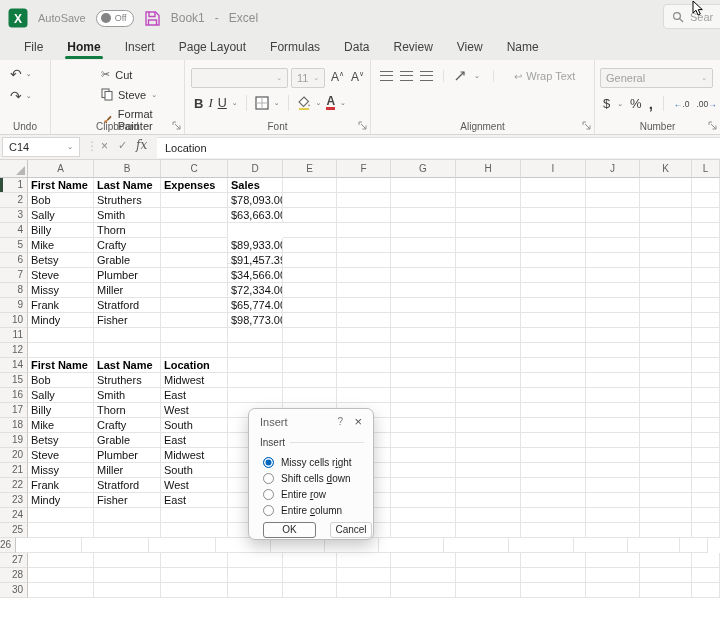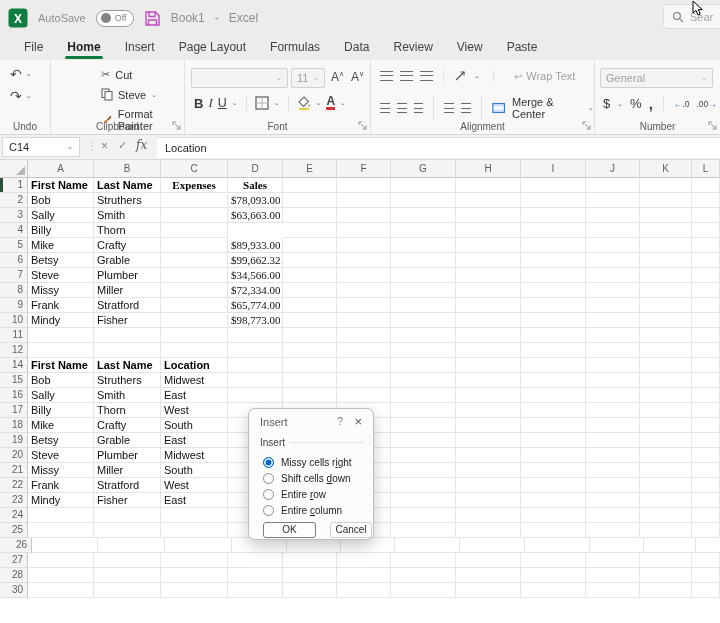--- a/index.html
+++ b/index.html
@@ -98,21 +98,21 @@
              font-size:10px; color:#5f5f5f; text-align:center; line-height:17px; flex:none; }
   .gh-corner { position:relative; background:#f5f4f2; border-right:1px solid #c9c7c5; border-bottom:1px solid #c9c7c5; flex:none; }
   .gh-corner::after { content:""; position:absolute; right:2px; bottom:2px; border-style:solid;
              border-width:0 0 9px 9px; border-color:transparent transparent #b8b6b4 transparent; }
   .g-row { display:flex; height:15px; }
   .rh-cell { background:#f5f4f2; border-right:1px solid #c9c7c5; border-bottom:1px solid #e2e0de;
              font-size:10px; color:#5f5f5f; text-align:right; padding-right:4px; line-height:14px; flex:none; }
   .g-cell { border-right:1px solid #e5e4e2; border-bottom:1px solid #e5e4e2; font-size:11px; color:#111;
             line-height:14px; padding:0 3px; white-space:nowrap; overflow:hidden; flex:none; }
   .g-cell.bold { font-weight:bold; color:#000; }
-  .g-cell.r { text-align:center;font-family:Liberation Serif, serif; }
+  .g-cell.r { text-align:left; }
   .row1-strip { position:absolute; left:0; top:18px; width:3px; height:14px; background:#2f4f3a; }
 
   
   .dialog { position:absolute; left:248px; top:408px; width:126px; height:132px; background:#fcfcfc;
             border:1px solid #bdbdbd; border-radius:7px; box-shadow:0 6px 16px rgba(0,0,0,.22); z-index:40; }
   .dlg-title { position:absolute; left:11px; top:7px; font-size:11px; color:#5d5d5d; }
   .dlg-help { position:absolute; right:30px; top:7px; font-size:10px; color:#7a7a7a; }
   .dlg-close { position:absolute; right:11px; top:5px; font-size:13px; color:#555; }
   .dlg-group { position:absolute; left:11px; right:9px; top:28px; display:flex; align-items:center; gap:5px; }
   .dlg-group-label { font-size:10px; color:#3f3f3f; }
@@ -176,21 +176,21 @@
 
   <div class="tabs">
     <span class="tab">File</span>
     <span class="tab active">Home</span>
     <span class="tab">Insert</span>
     <span class="tab">Page Layout</span>
     <span class="tab">Formulas</span>
     <span class="tab">Data</span>
     <span class="tab">Review</span>
     <span class="tab">View</span>
-    <span class="tab">Paste</span>
+    <span class="tab">Name</span>
   </div>
 
   <div class="ribbon">
 
     <div class="rg" style="left:0;width:51px;">
       <div class="undo-btn" style="top:6px;">
         <span>↶</span>
         <span class="chev">⌄</span>
       </div>
       <div class="undo-btn" style="top:28px;">
@@ -277,35 +277,20 @@
             <line x1="2" y1="10" x2="10" y2="2" stroke="#5a5a5a" stroke-width="1.2"></line>
             <path d="M6.5 2 H10 V5.5" fill="none" stroke="#5a5a5a" stroke-width="1.2"></path>
           </svg>
         <span class="chev">⌄</span>
         <span class="sep-v" style="margin-left:6px;"></span>
         <div class="wrap-group">
           <span style="font-size:10px;color:#a2a2a2;">↩</span>
           <span class="wrap-label">Wrap Text</span>
         </div>
       </div>
-      <div class="align-row2">
-        <span class="ic-lines short"></span>
-        <span class="ic-lines short"></span>
-        <span class="ic-lines short"></span>
-        <span class="sep-v"></span>
-        <span class="ic-lines short"></span>
-        <span class="ic-lines short"></span>
-        <span class="sep-v"></span>
-        <svg width="15" height="12" viewBox="0 0 15 12">
-            <rect x="1" y="1" width="13" height="10" fill="#D8E6F6" stroke="#2E7CD6" stroke-width="1.3"></rect>
-            <rect x="2" y="4.5" width="11" height="3" fill="#fff"></rect>
-          </svg>
-        <span class="mc-label">Merge &amp; Center</span>
-        <span class="chev">⌄</span>
-      </div>
       <div class="rg-label">Alignment</div>
       <svg class="launcher" viewBox="0 0 9 9">
           <path d="M1 4 V1 H4 M3 3 L8 8 M8 4.5 V8 H4.5" fill="none" stroke="#777" stroke-width="1"></path>
         </svg>
     </div>
 
     <div class="rg" style="left:595px;width:125px;border-right:none;">
       <div class="combo" style="position:absolute;left:5px;top:8px;width:113px;">
         <span class="cval">General</span>
         <span class="chev dis">⌄</span>
@@ -430,21 +415,21 @@
         <div class="g-cell" style="width: 65px;"></div>
         <div class="g-cell" style="width: 54px;"></div>
         <div class="g-cell" style="width: 52px;"></div>
         <div class="g-cell" style="width: 28px;"></div>
       </div>
       <div class="g-row">
         <div class="rh-cell" style="width: 28px;">6</div>
         <div class="g-cell" style="width: 66px;">Betsy</div>
         <div class="g-cell" style="width: 67px;">Grable</div>
         <div class="g-cell" style="width: 67px;"></div>
-        <div class="g-cell r" style="width: 55px;">$99,662.32</div>
+        <div class="g-cell r" style="width: 55px;">$91,457.39</div>
         <div class="g-cell" style="width: 54px;"></div>
         <div class="g-cell" style="width: 54px;"></div>
         <div class="g-cell" style="width: 65px;"></div>
         <div class="g-cell" style="width: 65px;"></div>
         <div class="g-cell" style="width: 65px;"></div>
         <div class="g-cell" style="width: 54px;"></div>
         <div class="g-cell" style="width: 52px;"></div>
         <div class="g-cell" style="width: 28px;"></div>
       </div>
       <div class="g-row">
@@ -711,21 +696,21 @@
         <div class="g-cell" style="width: 54px;"></div>
         <div class="g-cell" style="width: 54px;"></div>
         <div class="g-cell" style="width: 65px;"></div>
         <div class="g-cell" style="width: 65px;"></div>
         <div class="g-cell" style="width: 65px;"></div>
         <div class="g-cell" style="width: 54px;"></div>
         <div class="g-cell" style="width: 52px;"></div>
         <div class="g-cell" style="width: 28px;"></div>
       </div>
       <div class="g-row">
-        <div class="rh-cell" style="width: 32px;">26</div>
+        <div class="rh-cell" style="width: 16px;">26</div>
         <div class="g-cell" style="width: 66px;"></div>
         <div class="g-cell" style="width: 67px;"></div>
         <div class="g-cell" style="width: 67px;"></div>
         <div class="g-cell" style="width: 55px;"></div>
         <div class="g-cell" style="width: 54px;"></div>
         <div class="g-cell" style="width: 54px;"></div>
         <div class="g-cell" style="width: 65px;"></div>
         <div class="g-cell" style="width: 65px;"></div>
         <div class="g-cell" style="width: 65px;"></div>
         <div class="g-cell" style="width: 54px;"></div>

